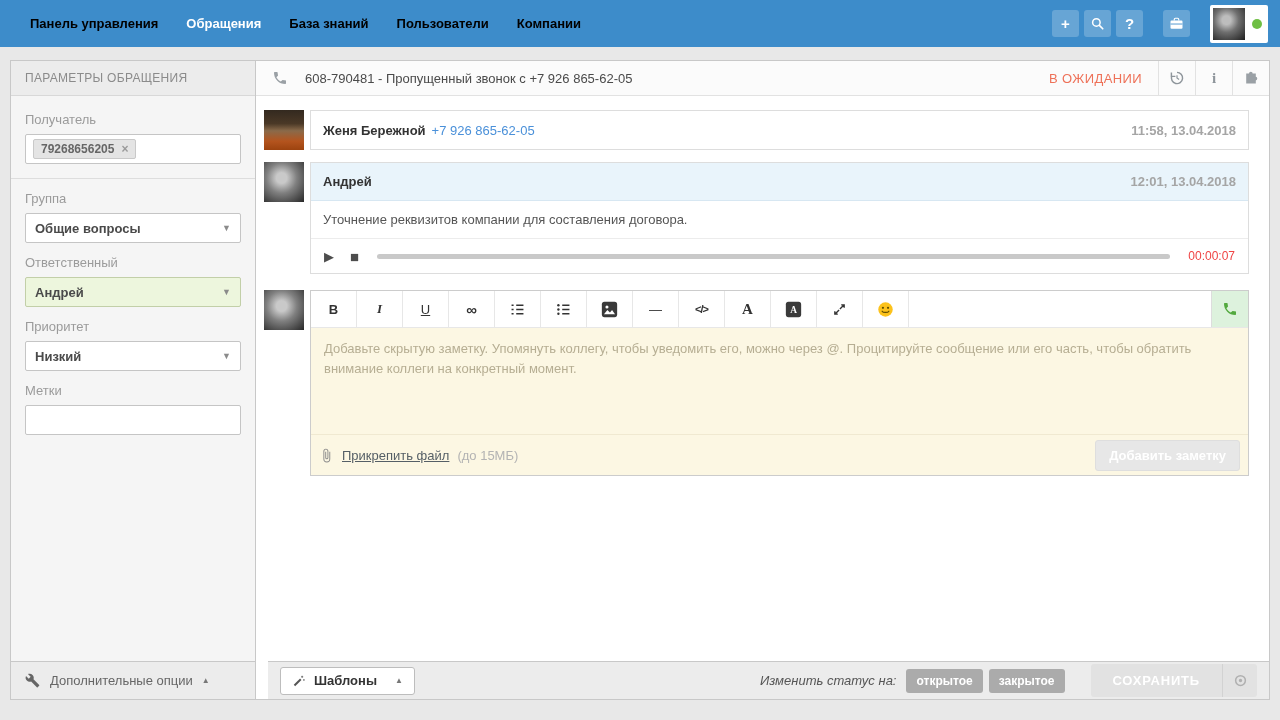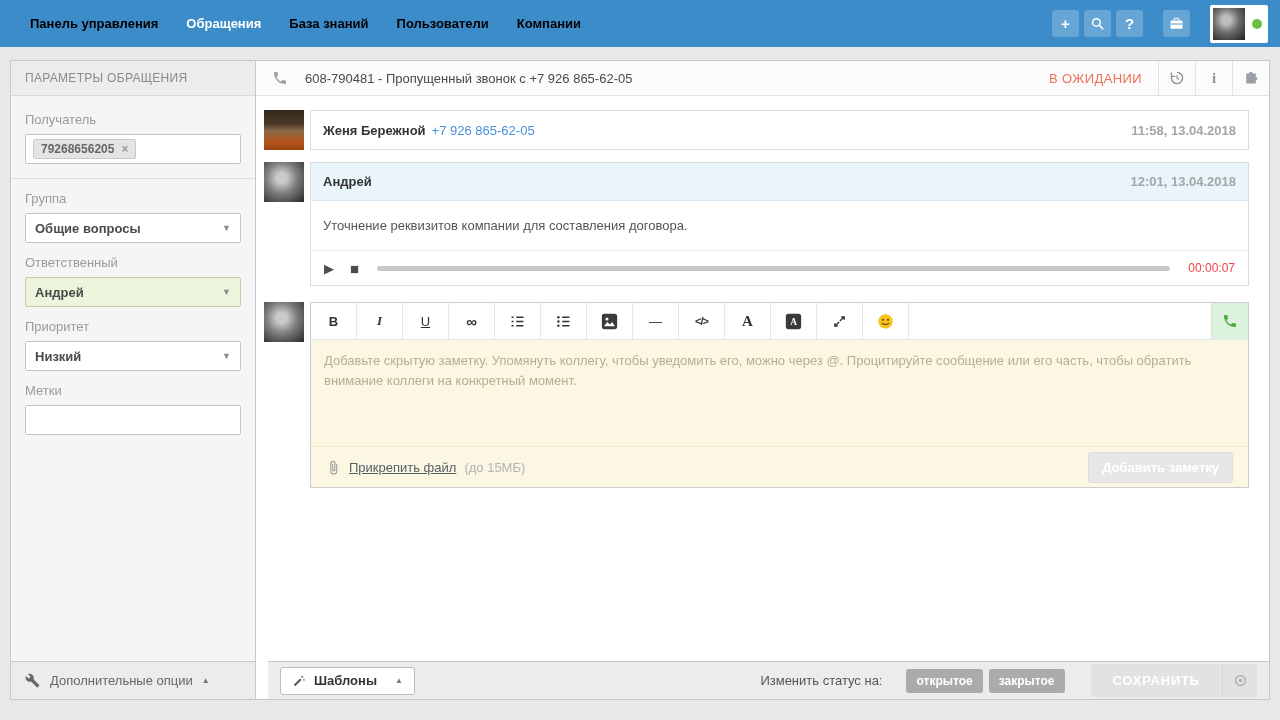--- a/index.html
+++ b/index.html
@@ -58,21 +58,21 @@
   .msg { display:flex; margin-bottom:12px; }
   .msg-avatar { width:40px; height:40px; flex:none; }
   .msg-avatar.color { background:linear-gradient(180deg,#33291f 0%,#4a3826 34%,#8a6a4a 52%,#b4541e 78%,#9c430f 100%); }
   .msg-avatar.gray { background:radial-gradient(circle at 44% 40%, #c9c9c9 0 16%, #808080 46%, #262626 100%); }
   .msg-box { flex:1; margin-left:6px; border:1px solid #ddd; background:#fff; }
   .msg-row { height:38px; display:flex; align-items:center; padding:0 12px; }
   .msg-author { font-weight:bold; color:#333; font-size:13px; }
   .msg-phone { color:#4a90d9; margin-left:6px; font-size:13px; text-decoration:none; }
   .msg-time { margin-left:auto; color:#a5a5a5; font-weight:bold; font-size:13px; }
   .msg-hd-blue { background:#e9f4fb; border-bottom:1px solid #d7e7f2; }
-  .msg-text-row { height:50px; display:flex; align-items:center; padding:0 12px; color:#555; font-size:13px; border-bottom:1px solid #ececec; }
+  .msg-text-row { height:38px; display:flex; align-items:center; padding:0 12px; color:#555; font-size:13px; border-bottom:1px solid #ececec; }
   .player-row { height:34px; display:flex; align-items:center; padding:0 13px; }
   .play-ic, .stop-ic { color:#4d4d4d; font-size:13px; cursor:pointer; }
   .stop-ic { margin-left:16px; font-size:15px; }
   .progress { flex:1; height:5px; background:#c9c9c9; border-radius:3px; margin:0 18px; cursor:pointer; }
   .audio-time { color:#ef4444; font-size:12px; }
 
   
   .composer { margin-top:16px; }
   .composer .msg-box { border-color:#ccc; }
   .toolbar { height:37px; display:flex; align-items:stretch; border-bottom:1px solid #e7e7e7; background:#fff; }
@@ -82,33 +82,33 @@
   .tb-btn.u { text-decoration:underline; }
   .tb-btn.link { font-weight:bold; font-size:15px; }
   .tb-btn.code { font-size:11px; font-weight:bold; letter-spacing:-1px; }
   .tb-btn.fontA { font-family:"Liberation Serif", serif; font-weight:bold; font-size:15px; }
   .tb-btn svg { width:17px; height:17px; }
   .tb-spacer { flex:1; }
   .tb-call { width:37px; border-left:1px solid #ddd; background:#ddf2dd; display:flex; align-items:center; justify-content:center; cursor:pointer; }
   .tb-call svg { width:16px; height:16px; }
   .note-area { background:#fcf7e3; min-height:106px; padding:11px 13px; cursor:text; }
   .note-placeholder { color:#b6ae93; font-size:13px; line-height:1.5; max-width:960px; }
-  .note-footer { background:#fcf7e3; border-top:1px solid #f0e9d1; height:41px; display:flex; align-items:center; padding:0 15px; }
+  .note-footer { background:#fcf7e3; border-top:1px solid #f0e9d1; height:41px; display:flex; align-items:center; padding:0 8px; }
   .note-footer svg { width:15px; height:15px; }
   .attach-link { color:#555f66; font-size:13px; text-decoration:underline; margin-left:8px; cursor:pointer; }
   .attach-hint { color:#b3b3b3; font-size:13px; margin-left:8px; }
   .add-note-btn { margin-left:auto; background:#e7e7e7; border:1px solid #dedede; border-radius:3px; color:#fff; font-weight:bold; font-size:13px; padding:7px 13px; cursor:default; }
 
   
   .main-footer { position:absolute; bottom:0; left:12px; right:0; height:38px; background:#ececec; border-top:1px solid #c8c8c8; display:flex; align-items:center; }
   .templates-btn { margin-left:12px; background:#fff; border:1px solid #bdbdbd; border-radius:3px; height:28px; display:flex; align-items:center; padding:0 11px; cursor:pointer; }
   .templates-btn svg { width:14px; height:14px; }
   .templates-btn .lbl { font-weight:bold; color:#333; font-size:13px; margin:0 9px 0 8px; }
   .footer-right { margin-left:auto; display:flex; align-items:center; margin-right:12px; }
-  .status-prompt { color:#555; font-size:13px; margin-right:18px; }
+  .status-prompt { color:#555; font-size:13px; margin-right:4px;font-style:italic; }
   .status-btn { background:#ababab; color:#fff; font-weight:bold; font-size:12px; padding:5px 10px; border-radius:3px; margin-left:6px; cursor:pointer; }
   .save-group { display:flex; margin-left:26px; }
   .save-main { background:#e2e2e2; color:#fff; font-weight:bold; font-size:13px; letter-spacing:.8px; padding:9px 22px; border-radius:3px 0 0 3px; cursor:default; }
   .save-gear { background:#e2e2e2; border-left:1px solid #d2d2d2; width:35px; display:flex; align-items:center; justify-content:center; border-radius:0 3px 3px 0; cursor:pointer; }
   .save-gear svg { width:15px; height:15px; }
 </style>
 </head>
 <body>
 
 <div class="topbar">

